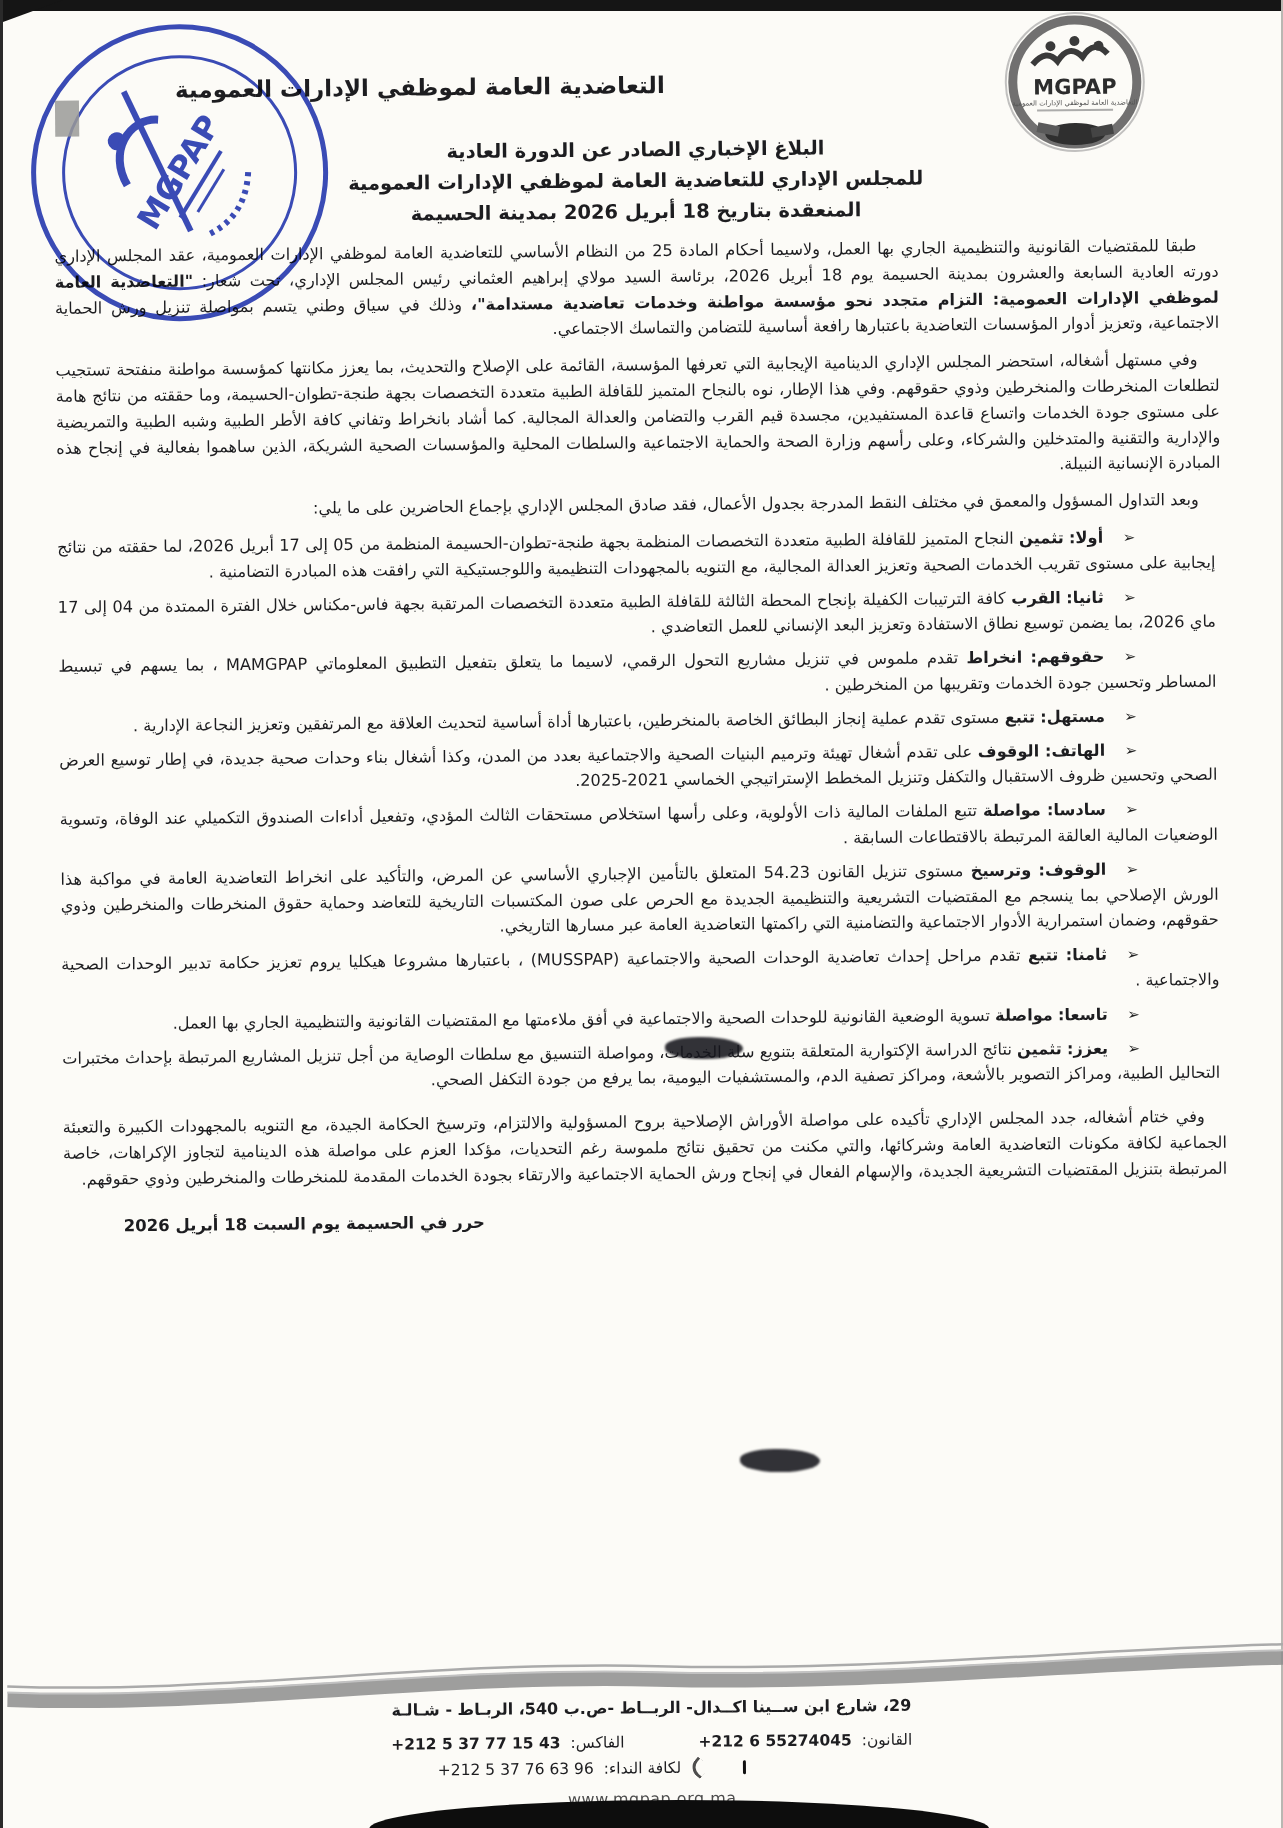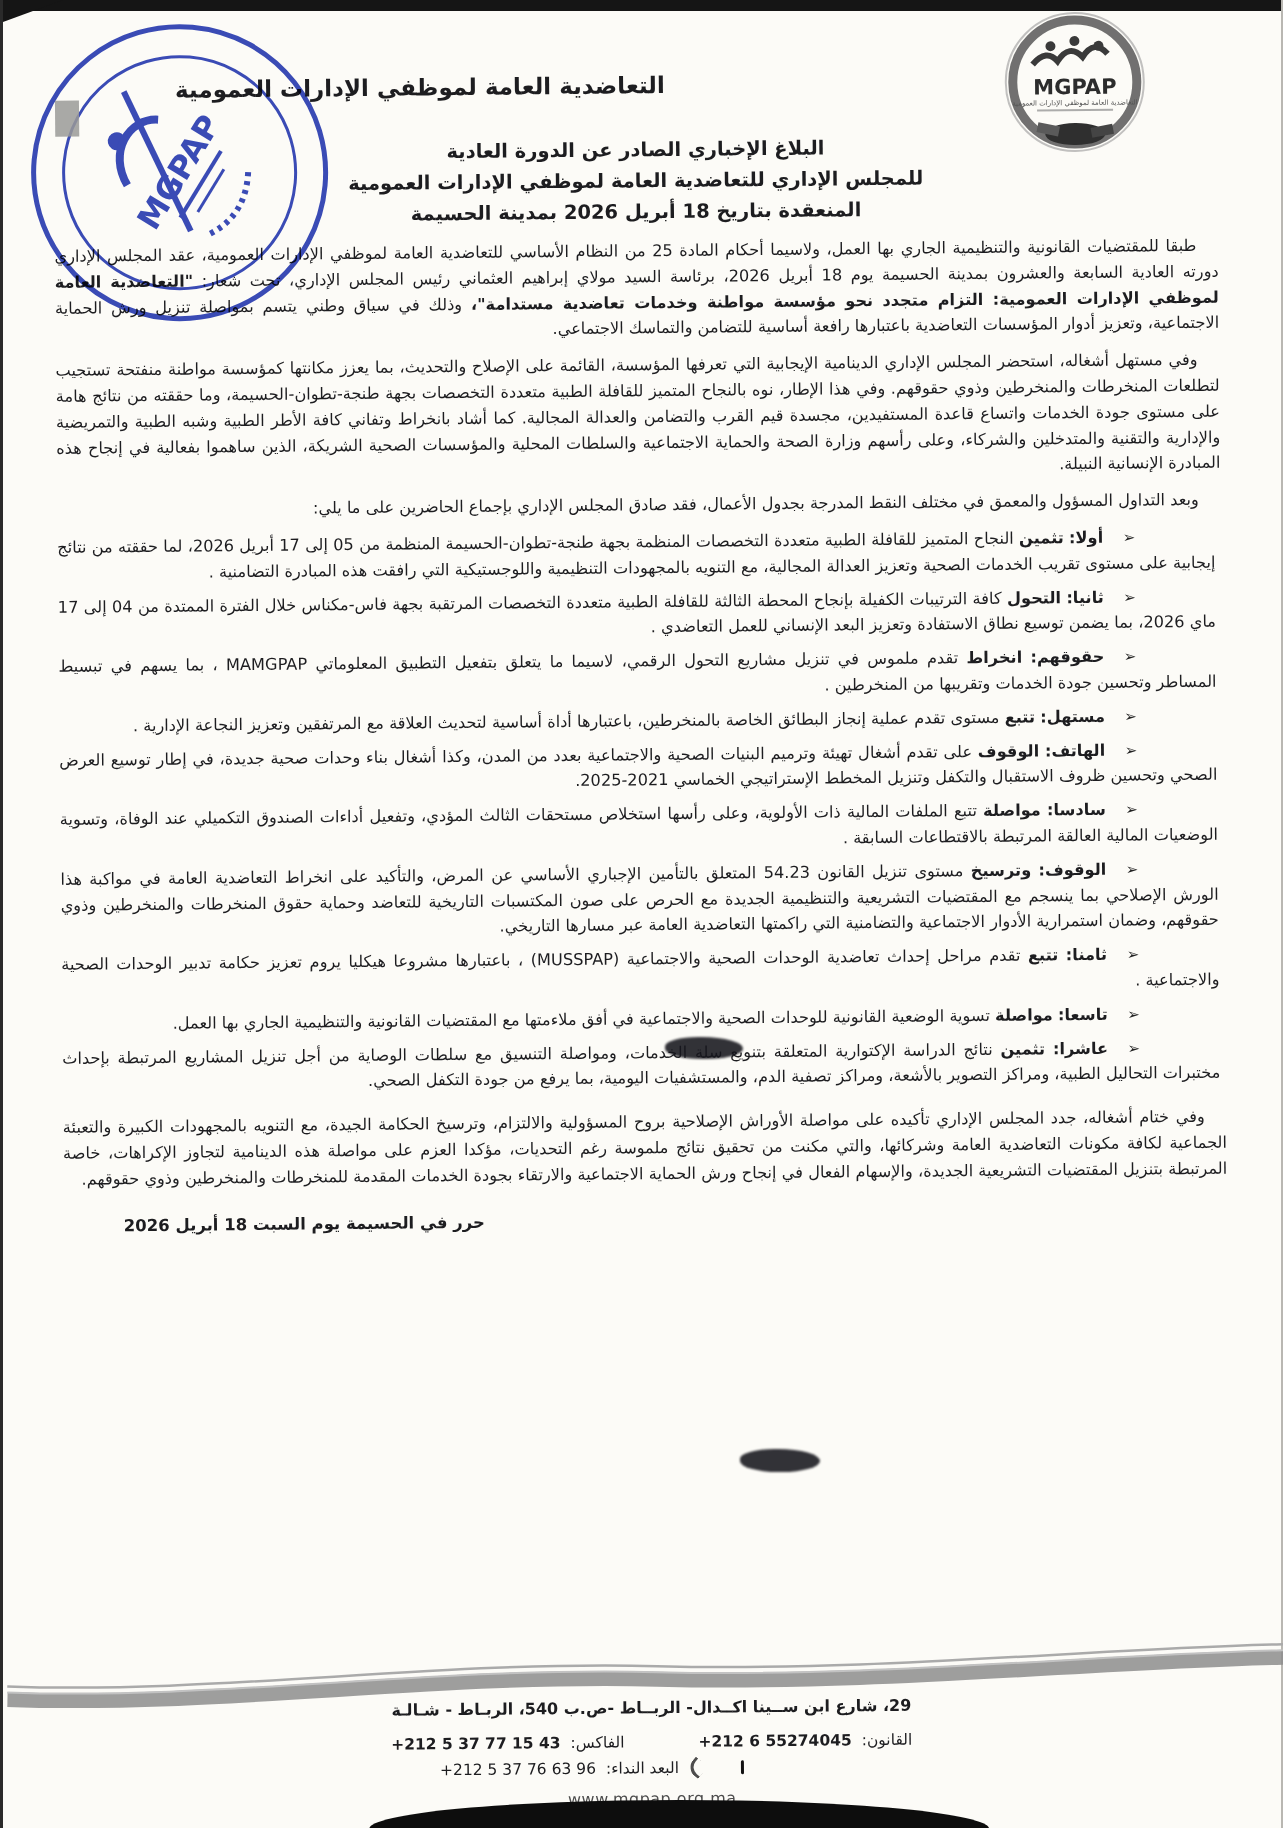--- a/index.html
+++ b/index.html
@@ -129,21 +129,21 @@
 
       <div class="item">
         <span class="bullet">➢</span>
         <span class="b">أولا:</span>
         <span class="b">تثمين</span>
         <span>النجاح المتميز للقافلة الطبية متعددة التخصصات المنظمة بجهة طنجة-تطوان-الحسيمة المنظمة من 05 إلى 17 أبريل 2026، لما حققته من نتائج إيجابية على مستوى تقريب الخدمات الصحية وتعزيز العدالة المجالية، مع التنويه بالمجهودات التنظيمية واللوجستيكية التي رافقت هذه المبادرة التضامنية .</span>
       </div>
       <div class="item">
         <span class="bullet">➢</span>
         <span class="b">ثانيا:</span>
-        <span class="b">التحول</span>
+        <span class="b">القرب</span>
         <span>كافة الترتيبات الكفيلة بإنجاح المحطة الثالثة للقافلة الطبية متعددة التخصصات المرتقبة بجهة فاس-مكناس خلال الفترة الممتدة من 04 إلى 17 ماي 2026، بما يضمن توسيع نطاق الاستفادة وتعزيز البعد الإنساني للعمل التعاضدي .</span>
       </div>
       <div class="item">
         <span class="bullet">➢</span>
         <span class="b">حقوقهم:</span>
         <span class="b">انخراط</span>
         <span>تقدم ملموس في تنزيل مشاريع التحول الرقمي، لاسيما ما يتعلق بتفعيل التطبيق المعلوماتي MAMGPAP ، بما يسهم في تبسيط المساطر وتحسين جودة الخدمات وتقريبها من المنخرطين .</span>
       </div>
       <div class="item">
         <span class="bullet">➢</span>
@@ -176,21 +176,21 @@
         <span>تقدم مراحل إحداث تعاضدية الوحدات الصحية والاجتماعية (MUSSPAP) ، باعتبارها مشروعا هيكليا يروم تعزيز حكامة تدبير الوحدات الصحية والاجتماعية .</span>
       </div>
       <div class="item">
         <span class="bullet">➢</span>
         <span class="b">تاسعا:</span>
         <span class="b">مواصلة</span>
         <span>تسوية الوضعية القانونية للوحدات الصحية والاجتماعية في أفق ملاءمتها مع المقتضيات القانونية والتنظيمية الجاري بها العمل.</span>
       </div>
       <div class="item">
         <span class="bullet">➢</span>
-        <span class="b">عاشرا:</span>
+        <span class="b">يعزز:</span>
         <span class="b">تثمين</span>
         <span>نتائج الدراسة الإكتوارية المتعلقة بتنويع سلة الخدمات، ومواصلة التنسيق مع سلطات الوصاية من أجل تنزيل المشاريع المرتبطة بإحداث مختبرات التحاليل الطبية، ومراكز التصوير بالأشعة، ومراكز تصفية الدم، والمستشفيات اليومية، بما يرفع من جودة التكفل الصحي.</span>
       </div>
 
       <p class="indent closing">وفي ختام أشغاله، جدد المجلس الإداري تأكيده على مواصلة الأوراش الإصلاحية بروح المسؤولية والالتزام، وترسيخ الحكامة الجيدة، مع التنويه بالمجهودات الكبيرة والتعبئة الجماعية لكافة مكونات التعاضدية العامة وشركائها، والتي مكنت من تحقيق نتائج ملموسة رغم التحديات، مؤكدا العزم على مواصلة هذه الدينامية لتجاوز الإكراهات، خاصة المرتبطة بتنزيل المقتضيات التشريعية الجديدة، والإسهام الفعال في إنجاح ورش الحماية الاجتماعية والارتقاء بجودة الخدمات المقدمة للمنخرطات والمنخرطين وذوي حقوقهم.</p>
 
       <div class="dateline">حرر في الحسيمة يوم السبت 18 أبريل 2026</div>
     </div>
 
     <div class="footer">
@@ -206,21 +206,21 @@
           <span class="num" dir="ltr">+212 6 55274045</span>
         </div>
         <div class="contact-pair">
           <span>الفاكس:</span>
           <span class="num" dir="ltr">+212 5 37 77 15 43</span>
         </div>
       </div>
       <div class="call-row">
         <span class="tick-mark"></span>
         <span class="phone-mark"></span>
-        <span>البعد النداء:</span>
+        <span>لكافة النداء:</span>
         <span class="num" dir="ltr">+212 5 37 76 63 96</span>
       </div>
       <div class="website">www.mgpap.org.ma</div>
     </div>
   </div>
 
   <div class="blob blob1"></div>
   <div class="blob blob2"></div>
   <div class="scan-blob"></div>
 </div>

